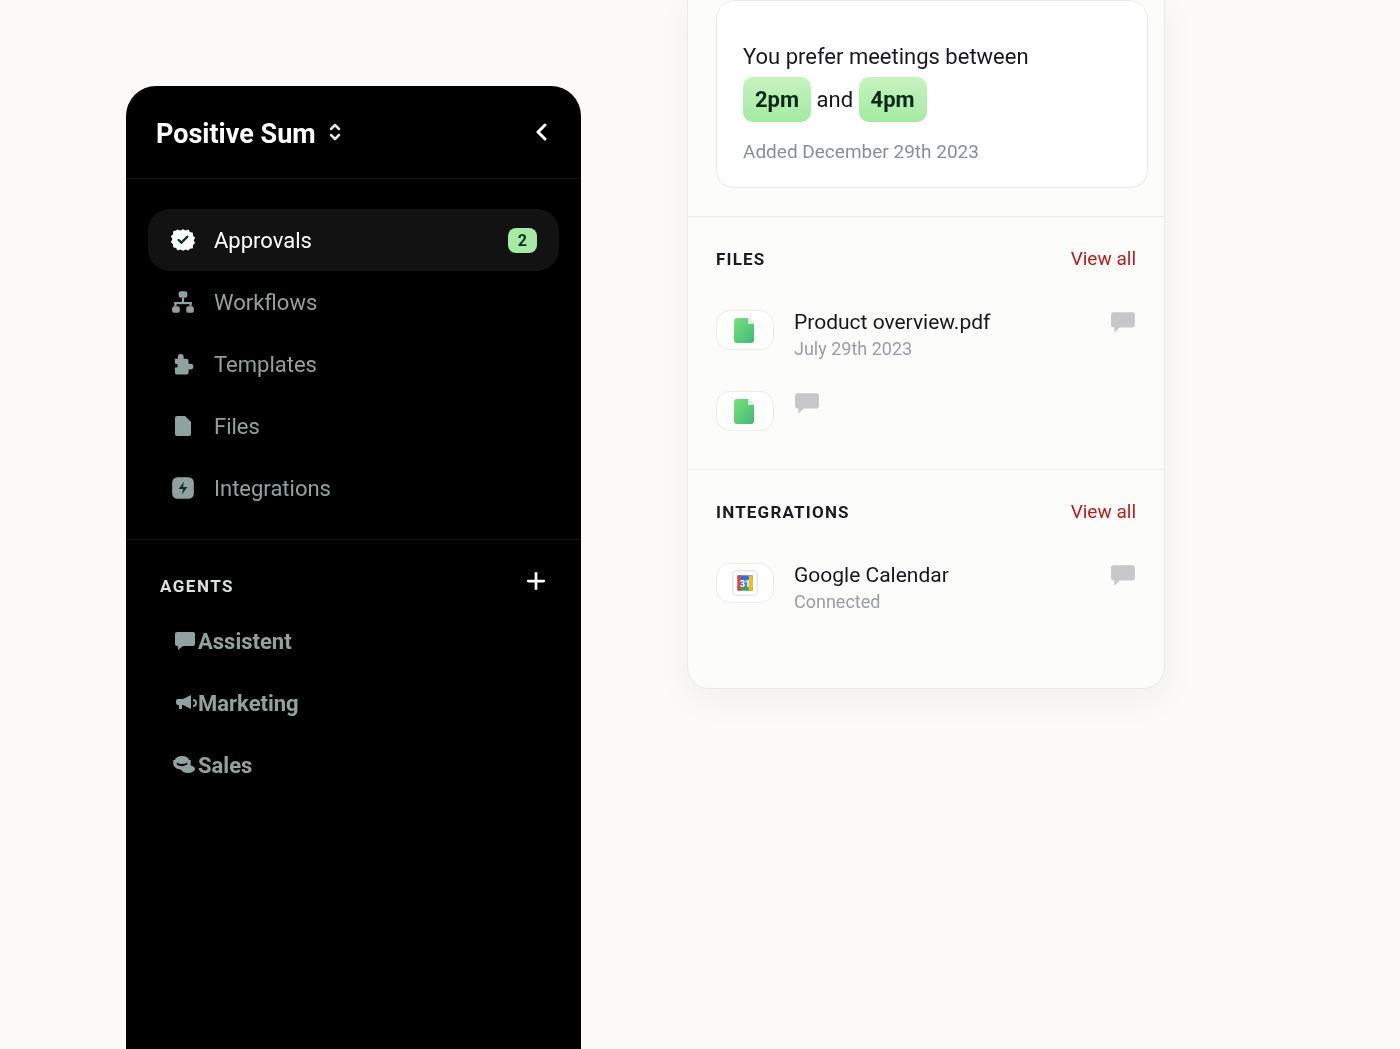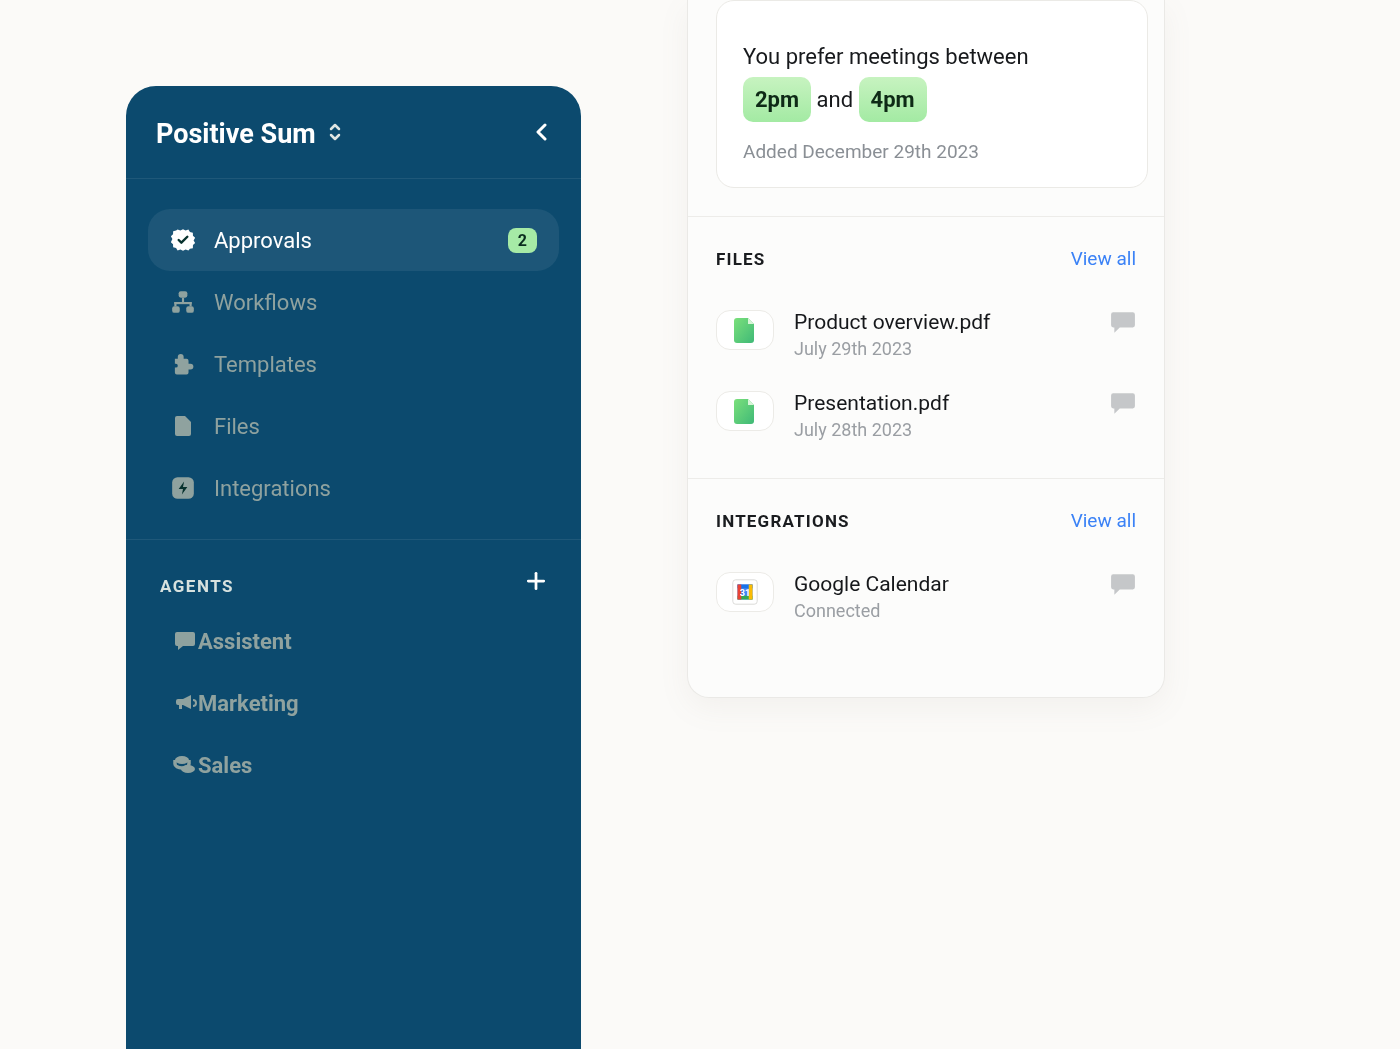--- a/index.html
+++ b/index.html
@@ -12,21 +12,21 @@
     overflow: hidden;
   }
 
   
   .sidebar {
     position: absolute;
     left: 126px;
     top: 86px;
     width: 455px;
     height: 963px;
-    background: #0c4a6e;
+    background: #000000;
     border-radius: 30px 30px 0 0;
     color: #fff;
     display: flex;
     flex-direction: column;
     overflow: hidden;
   }
   .sb-header {
     display: flex;
     align-items: center;
     justify-content: space-between;
@@ -176,21 +176,21 @@
     margin-bottom: 24px;
   }
   .sec-title {
     font-size: 17px;
     font-weight: 700;
     letter-spacing: 1.2px;
     color: #1a1c1f;
   }
   .view-all {
     font-size: 19px;
-    color: #3b82f6;
+    color: #b91c1c;
     cursor: pointer;
   }
   .row {
     display: flex;
     align-items: flex-start;
     gap: 20px;
     padding: 16px 0;
   }
   .row-icon {
     width: 58px; height: 40px;
@@ -395,24 +395,20 @@
           <defs>
               <linearGradient id="g2" x1="0" y1="0" x2="1" y2="1">
                 <stop offset="0" stop-color="#7be07b"></stop>
                 <stop offset="1" stop-color="#3fb977"></stop>
               </linearGradient>
             </defs>
           <path d="M4 2h11l6 6v16a3 3 0 0 1-3 3H4a3 3 0 0 1-3-3V5a3 3 0 0 1 3-3z" fill="url(#g2)"></path>
           <path d="M15 2v6h6" fill="#d7f5d7"></path>
         </svg>
       </div>
-      <div class="row-body">
-        <div class="row-title">Presentation.pdf</div>
-        <div class="row-sub">July 28th 2023</div>
-      </div>
       <span>
         <svg class="row-action" viewBox="0 0 24 22" fill="currentColor">
           <path d="M3 2h18a2 2 0 0 1 2 2v10a2 2 0 0 1-2 2H9l-5 5v-5H3a2 2 0 0 1-2-2V4a2 2 0 0 1 2-2z"></path>
         </svg>
       </span>
     </div>
   </div>
 
   <div class="section" style="padding-bottom:60px">
     <div class="sec-head">

